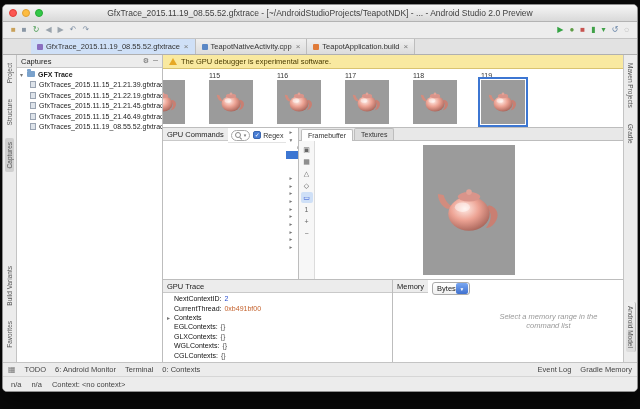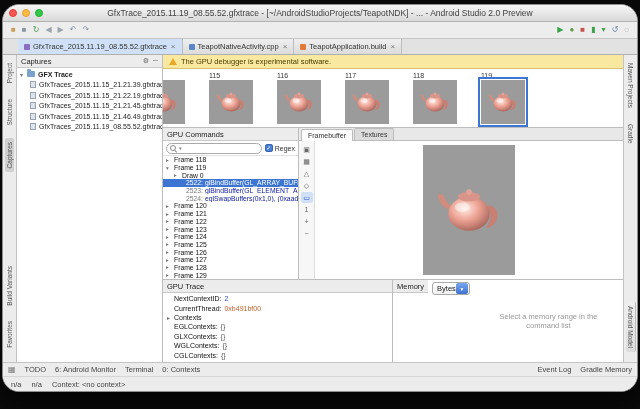--- a/index.html
+++ b/index.html
@@ -1,34 +1,34 @@
 <!DOCTYPE html>
 <html><head>
 <meta charset="utf-8">
 <style>
   *{box-sizing:border-box;margin:0;padding:0;cursor:default;}
   html,body{width:640px;height:409px;overflow:hidden;}
   body{background:#0a0a0a;position:relative;font-family:"Liberation Sans","DejaVu Sans",sans-serif;}
-  .window{position:absolute;left:2px;top:4px;width:636px;height:388px;border-radius:17px;overflow:hidden;
+  .window{position:absolute;left:2px;top:4px;width:636px;height:388px;border-radius:5px;overflow:hidden;
     background:#ececec;border:1px solid #8f8f8f;box-shadow:0 10px 24px rgba(0,0,0,.65);display:flex;flex-direction:column;}
   
   .titlebar{height:17px;flex:none;background:linear-gradient(#f6f6f6,#d9d9d9);border-bottom:1px solid #b3b3b3;display:flex;align-items:center;position:relative;padding:0 6px;}
   .lights{display:flex;gap:5px;}
   .light{width:8px;height:8px;border-radius:50%;}
   .light.red{background:#fc5753;border:1px solid #df3e38;}
   .light.yellow{background:#fdbc40;border:1px solid #de9f34;}
   .light.green{background:#33c748;border:1px solid #27aa35;}
   .win-title{position:absolute;left:60px;right:60px;text-align:center;font-size:8.5px;color:#3e3e3e;white-space:nowrap;overflow:hidden;text-overflow:ellipsis;}
   
   .toolbar{height:17px;flex:none;background:#ededed;border-bottom:1px solid #c4c4c4;display:flex;align-items:center;padding:0 8px;}
   .tb-group{display:flex;align-items:center;gap:6px;}
   .tb-icon{font-size:8px;line-height:8px;}
   .tb-flex{flex:1;}
   
-  .tabbar{height:16px;flex:none;background:#e2e2e2;border-bottom:1px solid #b0b0b0;display:flex;align-items:stretch;padding-left:15px;}
+  .tabbar{height:16px;flex:none;background:#e2e2e2;border-bottom:1px solid #b0b0b0;display:flex;align-items:stretch;padding-left:28px;}
   .tab{display:flex;align-items:center;gap:3px;padding:0 6px;font-size:7.5px;color:#333;border-right:1px solid #bdbdbd;background:linear-gradient(#efefef,#dcdcdc);white-space:nowrap;}
   .tab.sel{background:#cfe0f7;}
   .tab-icon{width:6px;height:6px;border-radius:1px;flex:none;background:#999;}
   .tab-close{color:#777;font-size:8px;margin-left:1px;}
   
   .content{flex:1;display:flex;min-height:0;}
   .vstrip{width:14px;flex:none;background:#ececec;display:flex;flex-direction:column;justify-content:space-between;align-items:center;padding:4px 0 10px 0;}
   .vstrip-left{border-right:1px solid #c4c4c4;}
   .vstrip-right{border-left:1px solid #c4c4c4;}
   .vgroup{display:flex;flex-direction:column;align-items:center;gap:8px;}
@@ -54,21 +54,21 @@
   .warn-tri{width:0;height:0;border-left:4px solid transparent;border-right:4px solid transparent;border-bottom:7px solid #e6a825;flex:none;}
   .banner-text{font-size:7.5px;color:#4a3b00;}
   .filmstrip{height:59px;flex:none;border-bottom:1px solid #bdbdbd;display:flex;gap:24px;padding:2px 0 0 4px;overflow:hidden;background:#fff;}
   .cell{display:flex;flex-direction:column;flex:none;}
   .fnum{font-size:7px;color:#333;height:9px;line-height:9px;}
   .thumb{width:44px;height:44px;background:#9b9b9b;display:flex;align-items:center;justify-content:center;}
   .cell.sel .thumb{outline:2px solid #3c76d2;outline-offset:1px;}
   .cell.partial{margin-left:-26px;}
   
   .midrow{height:152px;flex:none;display:flex;border-bottom:1px solid #bdbdbd;min-width:0;}
-  .commands{width:136px;flex:none;border-right:1px solid #bdbdbd;display:flex;flex-direction:column;background:#fff;overflow:hidden;}
+  .commands{width:136px;flex:none;border-right:1px solid #bdbdbd;display:flex;background:#fff;overflow:hidden;}
   .searchrow{height:15px;flex:none;display:flex;align-items:center;gap:3px;padding:1px 3px;border-bottom:1px solid #e3e3e3;}
   .searchbox{flex:1;height:11px;border:1px solid #a9a9a9;border-radius:6px;background:#fff;display:flex;align-items:center;padding:0 3px;gap:2px;}
   .mag{width:7px;height:7px;position:relative;flex:none;}
   .mag::before{content:"";position:absolute;left:0;top:0;width:4px;height:4px;border:1px solid #888;border-radius:50%;}
   .mag::after{content:"";position:absolute;left:5px;top:5px;width:3px;height:1px;background:#888;transform:rotate(45deg);transform-origin:0 0;}
   .sarrow{font-size:5px;color:#777;}
   .regex{display:flex;align-items:center;gap:2px;font-size:7px;color:#333;flex:none;}
   .cb{width:8px;height:8px;border:1px solid #9f9f9f;border-radius:2px;background:#fff;color:transparent;font-size:6px;line-height:7px;text-align:center;flex:none;}
   .cb.on{background:#4a7fd6;border-color:#3a66b0;color:#fff;}
   .ctree{flex:1;overflow:hidden;}
@@ -97,21 +97,21 @@
   .botrow{flex:1;display:flex;min-height:0;}
   .statepanel{width:230px;flex:none;border-right:1px solid #bdbdbd;background:#fff;display:flex;flex-direction:column;}
   .stree{flex:1;padding-top:1px;overflow:hidden;}
   .srow{display:flex;align-items:center;height:9.4px;font-size:7px;padding-left:4px;white-space:nowrap;}
   .srow .arrow{width:7px;flex:none;color:#777;font-size:6px;}
   .slabel{color:#111;}
   .svalue{margin-left:3px;color:#555;}
   .mempanel{flex:1;min-width:0;background:#fff;display:flex;flex-direction:row;}
   .combo{height:13px;flex:none;margin:2px 4px 0 4px;border:1px solid #aaa;border-radius:3px;background:linear-gradient(#fff,#f0f0f0);display:flex;align-items:center;justify-content:space-between;padding-left:4px;font-size:7.5px;color:#222;overflow:hidden;}
   .combo-btn{width:12px;height:11px;background:linear-gradient(#79a7f2,#4071cf);color:#fff;display:flex;align-items:center;justify-content:center;font-size:5.5px;border-radius:2px;margin-right:1px;}
-  .memempty{flex:1;display:flex;align-items:center;justify-content:center;font-size:7.5px;color:#999;padding:0 10px;text-align:center;}
+  .memempty{flex:1;display:flex;align-items:center;justify-content:center;font-size:7.5px;color:#999;padding:0 10px;text-align:center;font-style:italic;}
   
   .toolbar2{height:14px;flex:none;background:#ececec;border-top:1px solid #c4c4c4;display:flex;align-items:center;justify-content:space-between;padding:0 5px;font-size:7.5px;color:#444;}
   .tb2-left{display:flex;align-items:center;gap:9px;}
   .tb2-group{display:flex;gap:9px;align-items:center;}
   .corner{color:#777;font-size:8px;}
   .tb2-item{white-space:nowrap;}
   .tb2-right{display:flex;gap:9px;}
   .statusbar{height:15px;flex:none;background:#ececec;border-top:1px solid #d6d6d6;display:flex;align-items:center;justify-content:space-between;padding:0 8px;font-size:7.5px;color:#444;}
   .status-right{display:flex;gap:10px;}
   .tp-small{width:30px;height:26px;}

